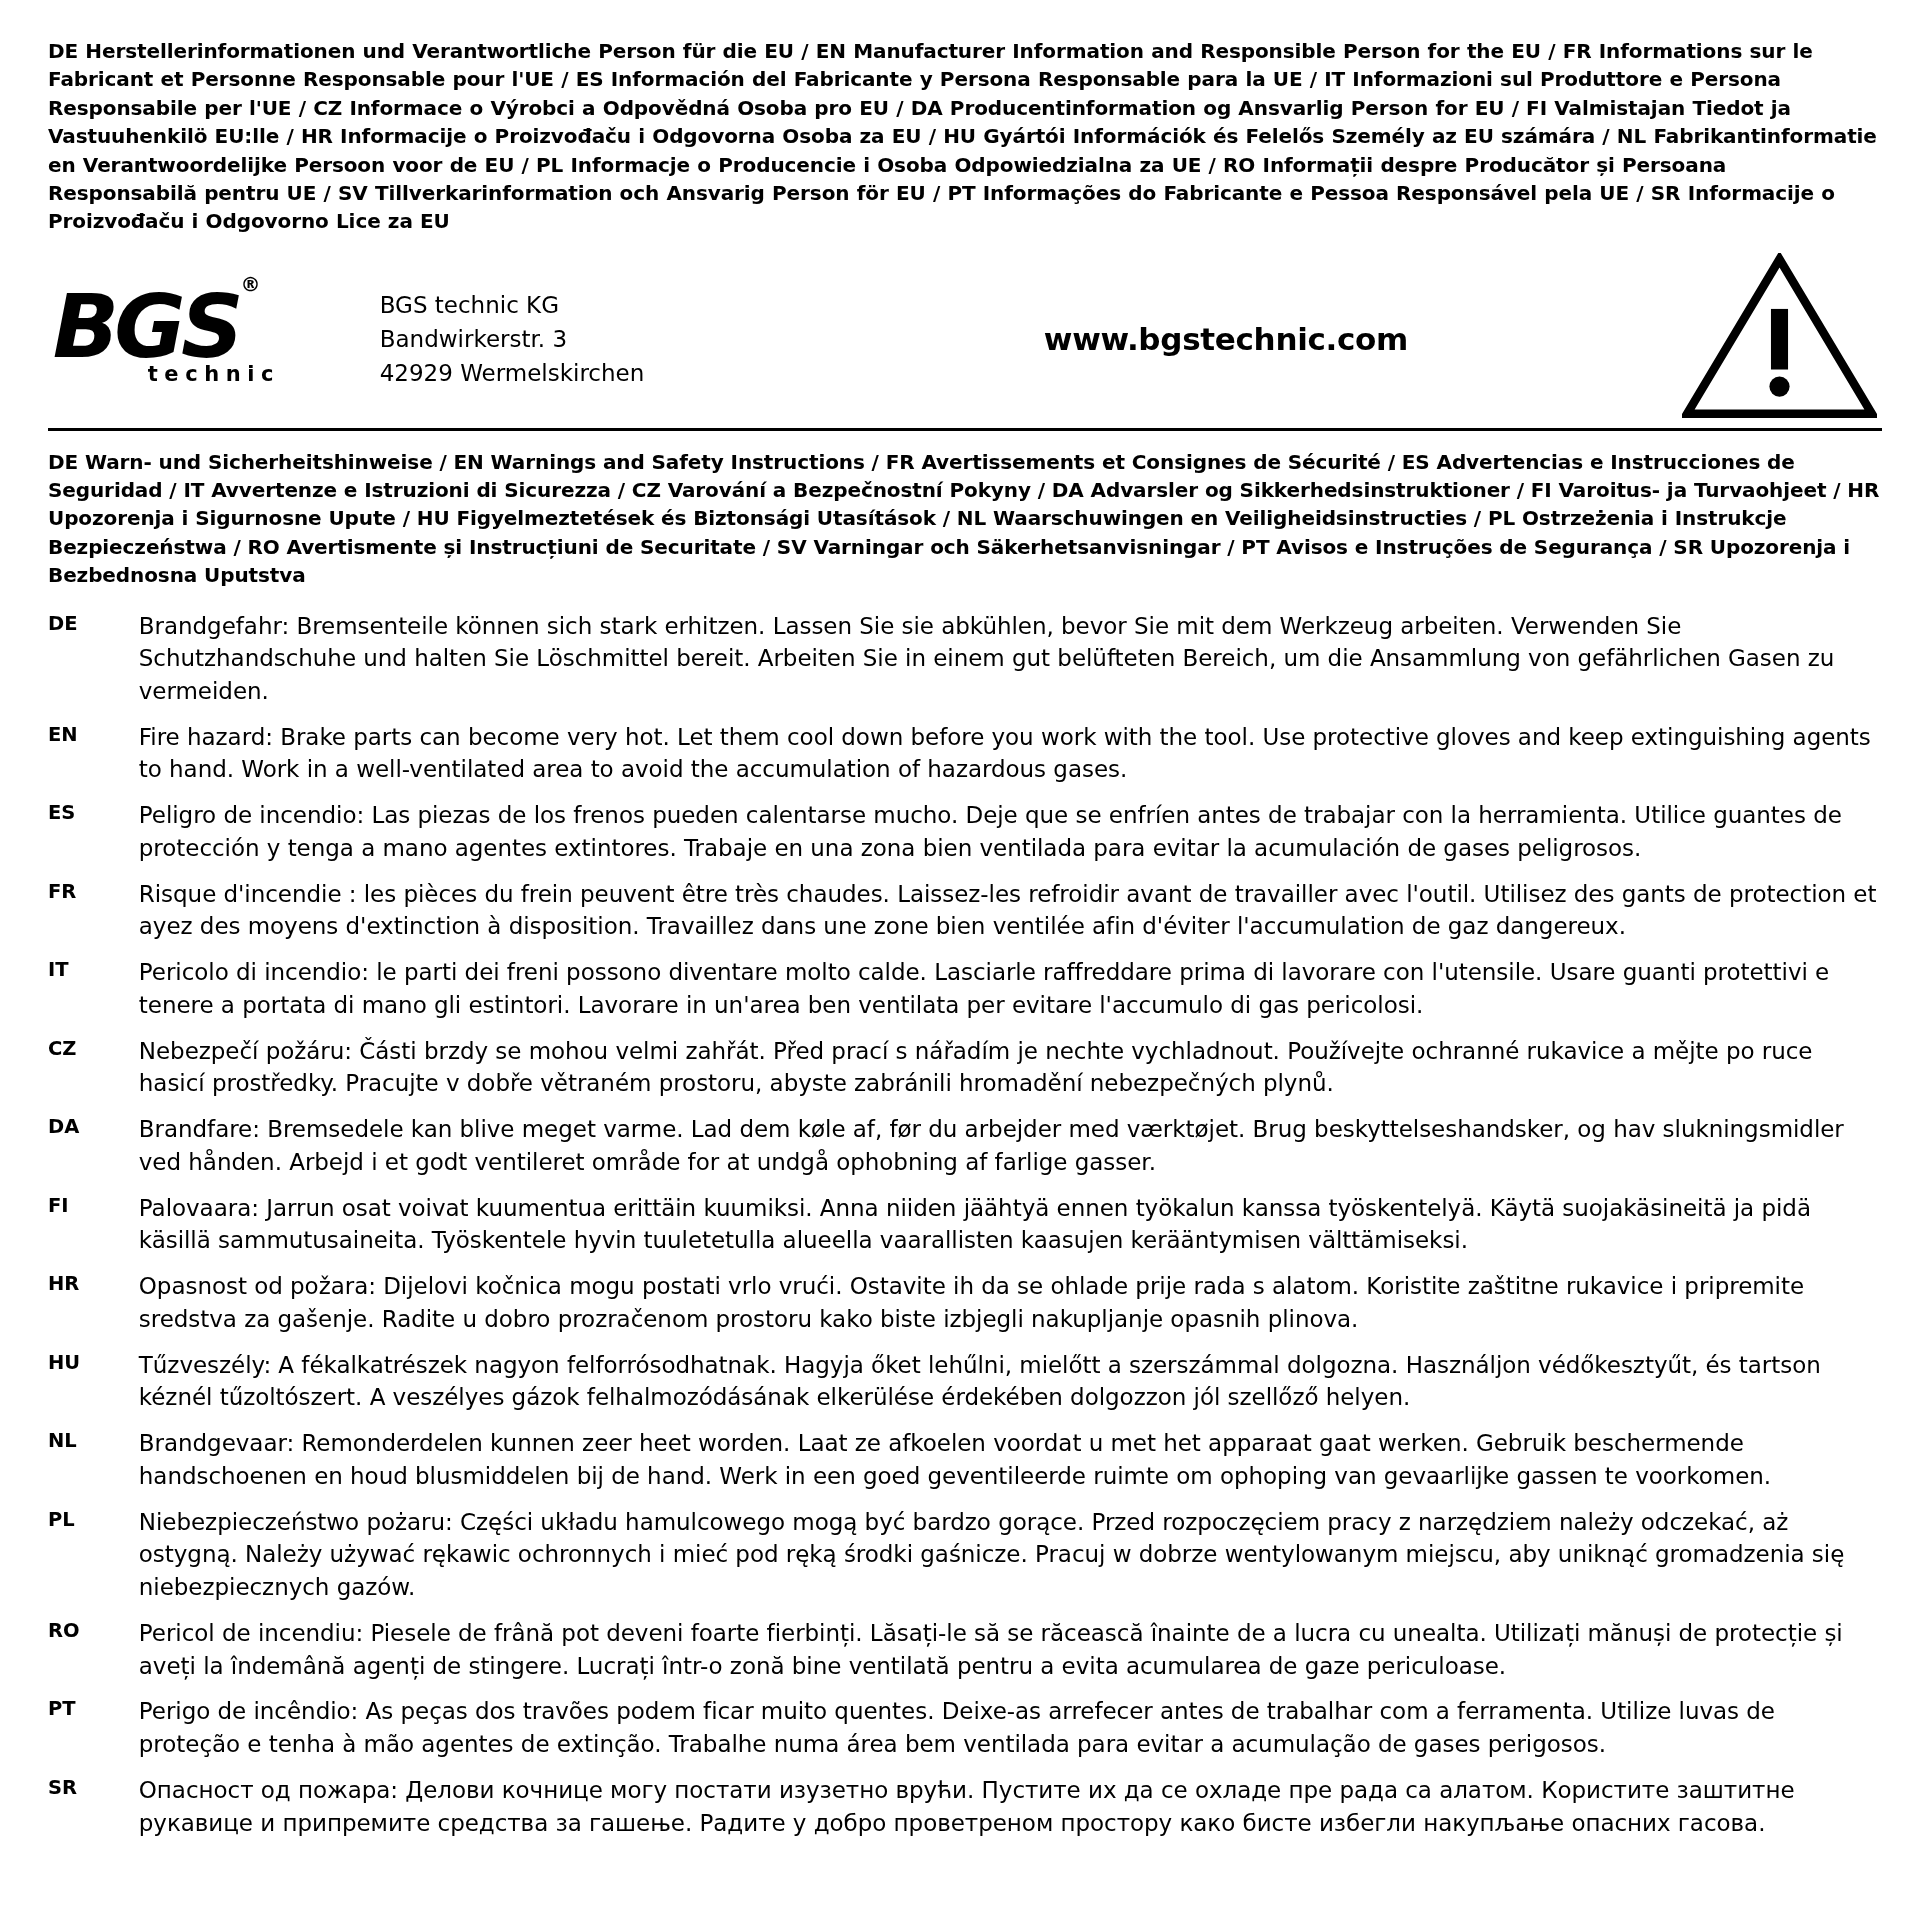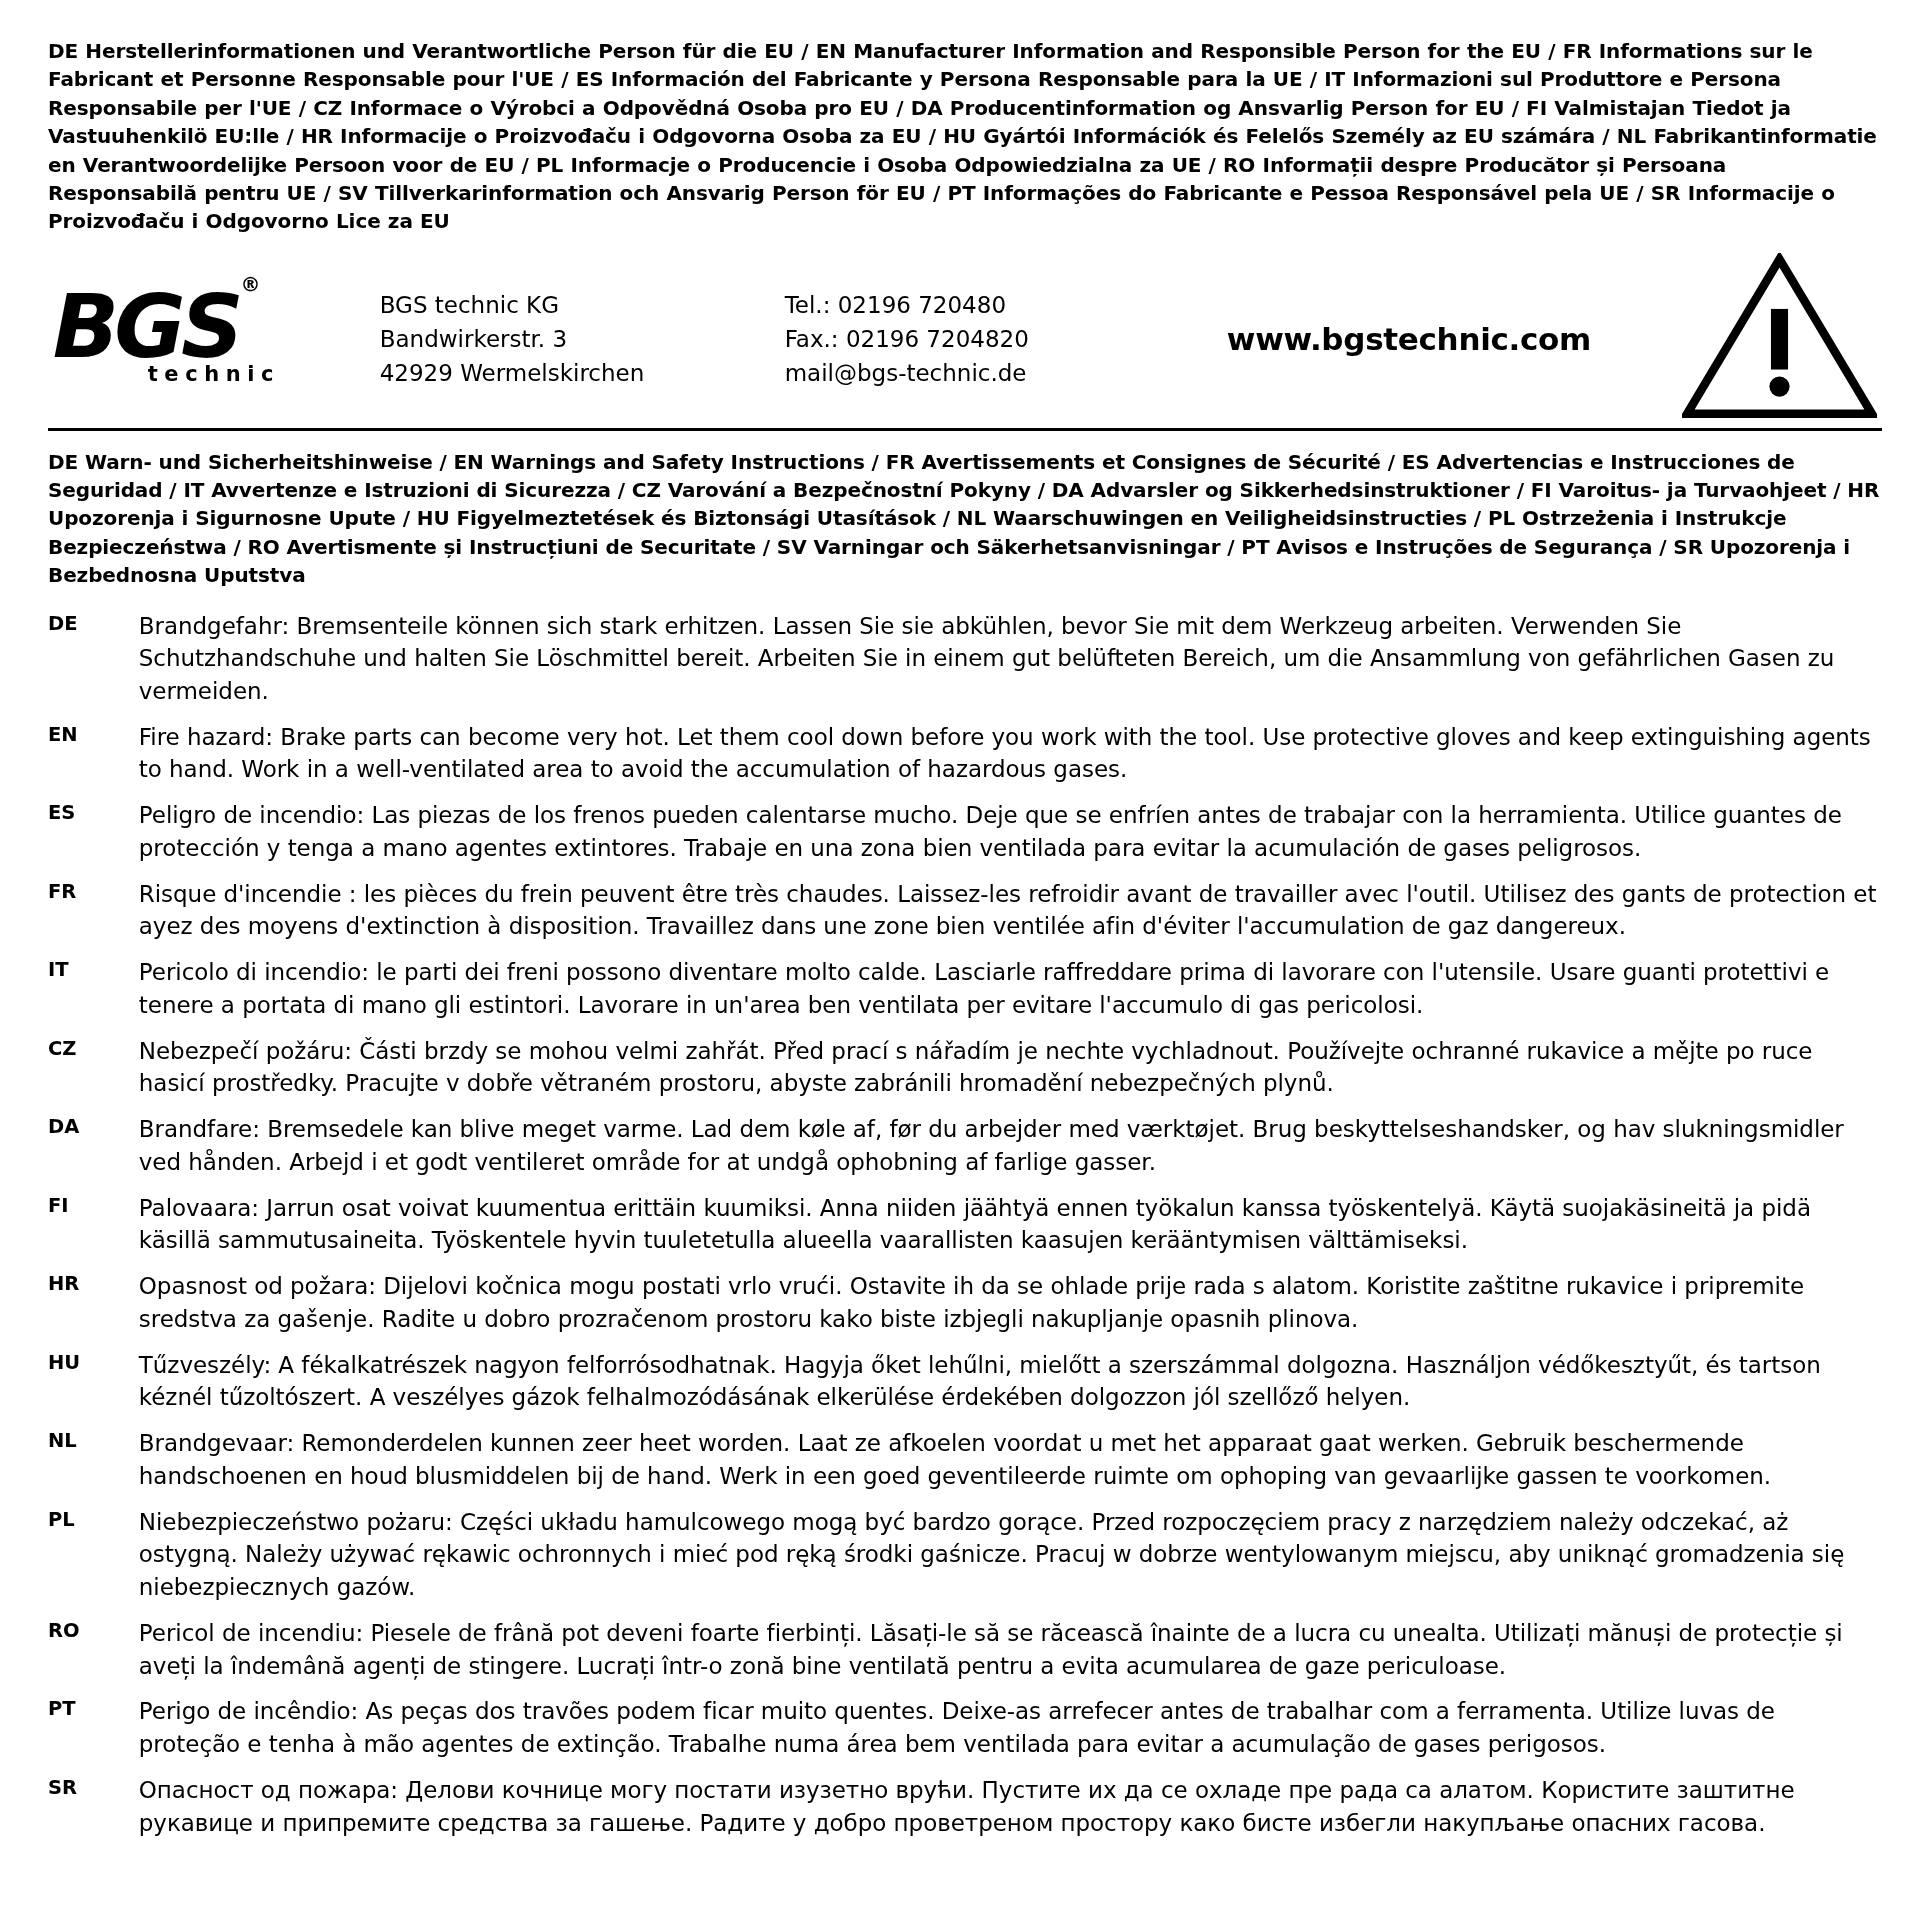--- a/index.html
+++ b/index.html
@@ -157,25 +157,20 @@
       <div class="logo-bgs"><span>BGS</span><span class="logo-reg">®</span></div>
       <div class="logo-technic">technic</div>
     </div>
 
     <div class="addr-col">
       <div>BGS technic KG</div>
       <div>Bandwirkerstr. 3</div>
       <div>42929 Wermelskirchen</div>
     </div>
 
-    <div class="tel-col">
-      <div>Tel.: 02196 720480</div>
-      <div>Fax.: 02196 7204820</div>
-      <div>mail@bgs-technic.de</div>
-    </div>
 
     <div class="web-col">www.bgstechnic.com</div>
 
     <div class="warn-col">
       <svg class="warn-tri" viewBox="0 0 250 215" aria-hidden="true">
         <polygon points="125,8 244,207 6,207" fill="none" stroke="#000" stroke-width="11" stroke-linejoin="miter"></polygon>
         <rect x="114" y="72" width="22" height="78" fill="#000"></rect>
         <circle cx="125" cy="172" r="13" fill="#000"></circle>
       </svg>
     </div>

